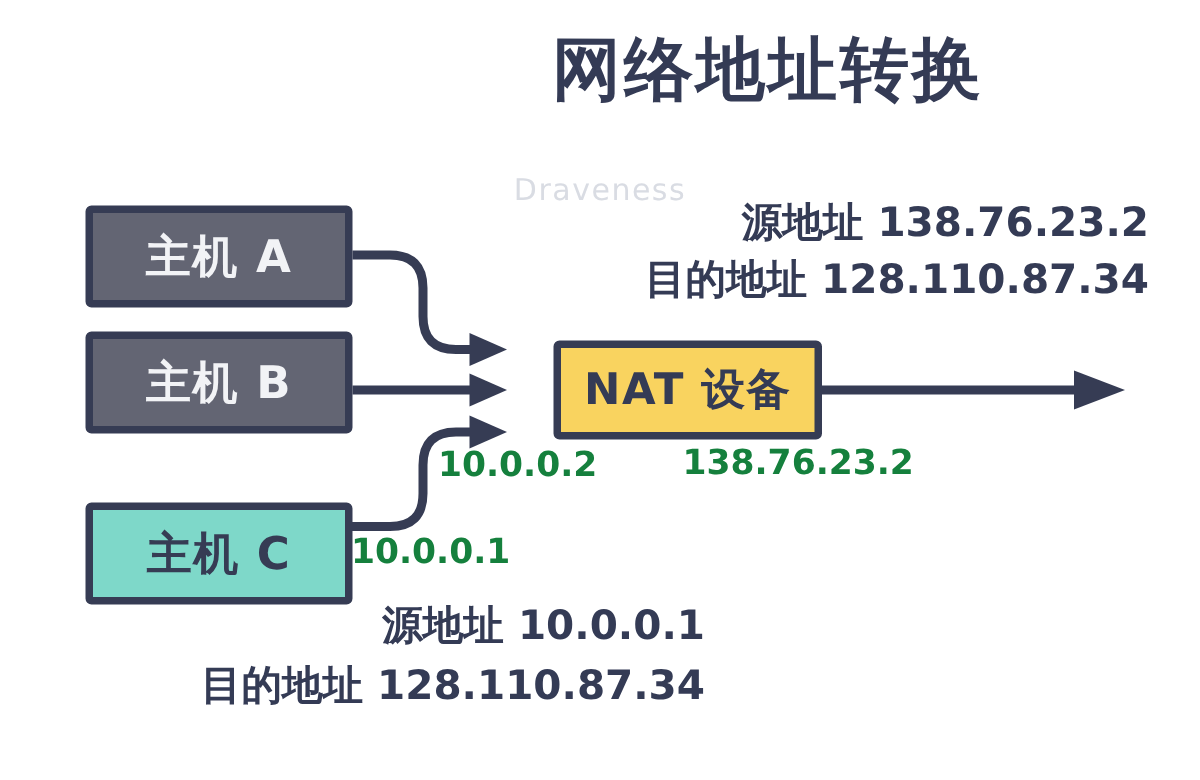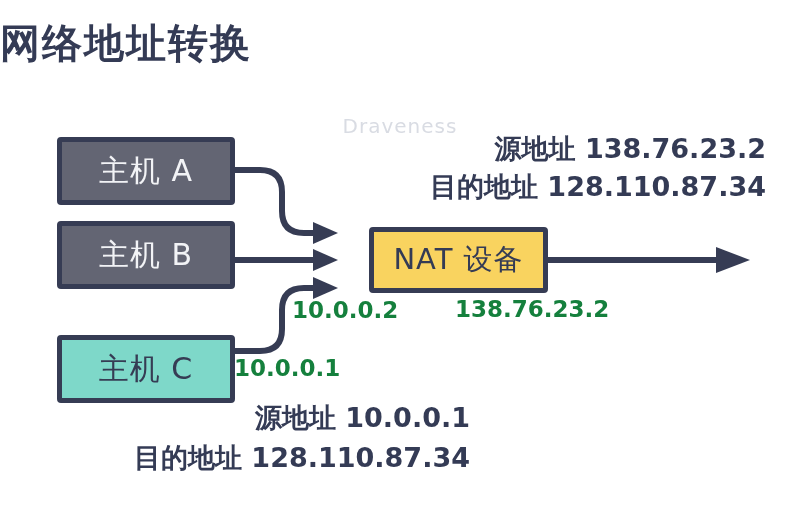--- a/index.html
+++ b/index.html
@@ -13,22 +13,22 @@
     width: 800px;
     height: 520px;
     background: #ffffff;
     overflow: hidden;
   }
   .title {
     position: absolute;
     top: 16px;
     left: 0;
     width: 656px;
-    text-align: left;
-    font-size: 40px;
+    text-align: right;
+    font-size: 46px;
     font-weight: 800;
     color: #343b55;
     letter-spacing: 2px;
   }
   .watermark {
     position: absolute;
     top: 78px;
     left: 0;
     width: 800px;
     text-align: center;
@@ -50,21 +50,21 @@
     position: absolute;
     box-sizing: border-box;
     width: 178px;
     height: 68px;
     border: 5px solid #363c54;
     border-radius: 4px;
     display: flex;
     align-items: center;
     justify-content: center;
     font-size: 30px;
-    font-weight: 400;
+    font-weight: 700;
     letter-spacing: 1px;
     white-space: nowrap;
   }
   .node-host-a { left: 57px; top: 137px; background: #636573; color: #f2f3f6; }
   .node-host-b { left: 57px; top: 221px; background: #636573; color: #f2f3f6; }
   .node-host-c { left: 57px; top: 315px; background: #7ed8c9; color: #363c54; margin-top: 20px; }
   .node-nat    { left: 337px; top: 227px; width: 179px; height: 66px; background: #f9d35f; color: #343b55; font-size: 29px; margin-left: 32px; }
   .ip-label {
     position: absolute;
     font-size: 23px;

